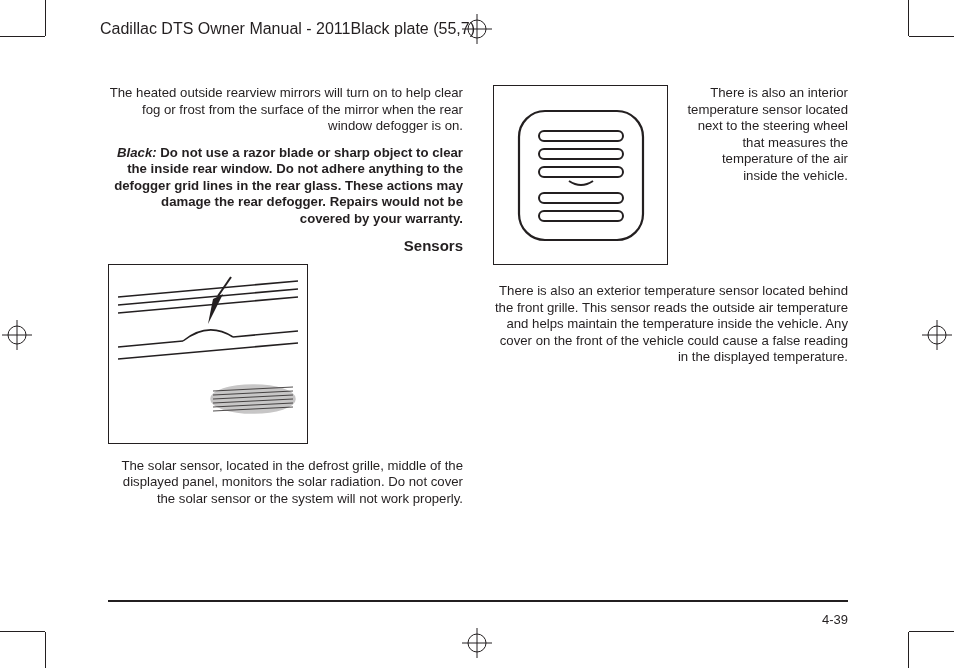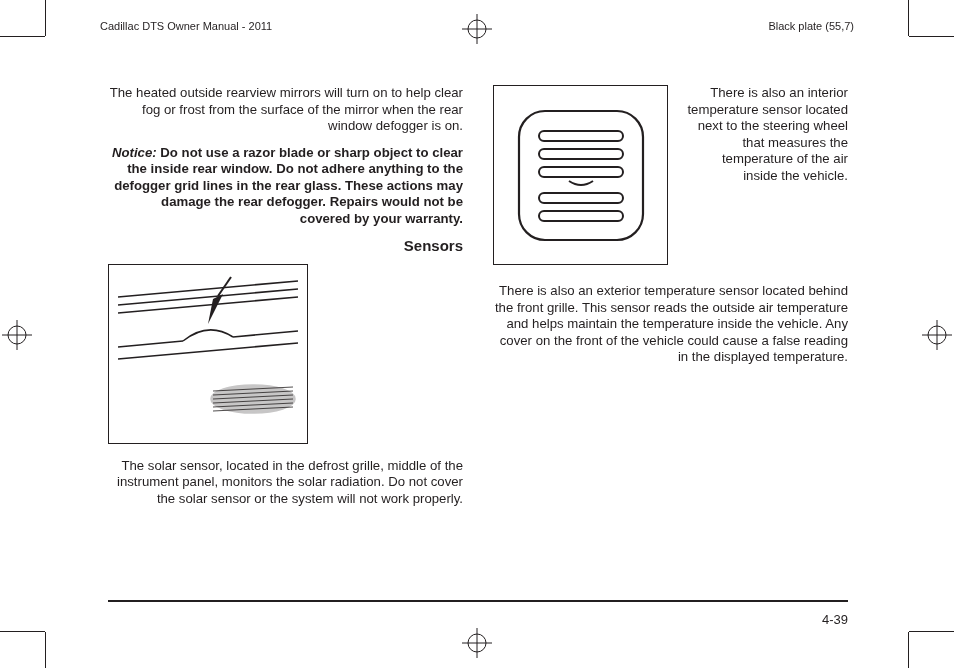--- a/index.html
+++ b/index.html
@@ -6,21 +6,21 @@
   html, body { width: 954px; height: 668px; background: #fff; font-family: Arial, Helvetica, sans-serif; color: #231f20; }
   .page { position: relative; width: 954px; height: 668px; }
 
   
   .reg { position: absolute; pointer-events: none; }
   .reg svg { display: block; }
   .hrule { position: absolute; background: #231f20; height: 1px; }
   .vrule { position: absolute; background: #231f20; width: 1px; }
 
   
-  .hdr { position: absolute; top: 20px; left: 100px; right: 100px; display: flex; justify-content: space-between; font-size: 11px; }
+  .hdr { position: absolute; top: 20px; left: 100px; right: 100px; display: flex; justify-content: flex-start; font-size: 16px; }
   .hdr-reg { position: absolute; top: 14px; left: 50%; transform: translateX(-50%); }
 
   
   .body { position: absolute; top: 85px; left: 108px; width: 740px; height: 510px; text-align: right; }
   .cols { display: flex; gap: 30px; }
   .col { flex: 1; font-size: 13.2px; line-height: 1.25; }
   .col p { margin-bottom: 10px; }
   .notice-label { font-style: italic; font-weight: bold; }
   .notice-body { font-weight: bold; }
   h3.sensors { font-size: 15px; font-weight: bold; margin: 4px 0 8px 0; }
@@ -78,21 +78,21 @@
         <line x1="0" y1="15" x2="30" y2="15" stroke="#231f20"></line>
       </svg>
   </div>
 
   <div class="body">
     <div class="cols">
 
       <div class="col">
         <p>The heated outside rearview mirrors will turn on to help clear fog or frost from the surface of the mirror when the rear window defogger is on.</p>
         <p>
-          <span class="notice-label">Notice:</span><span class="notice-body"> Do not use a razor blade or sharp object to clear the inside rear window. Do not adhere anything to the defogger grid lines in the rear glass. These actions may damage the rear defogger. Repairs would not be covered by your warranty.</span>
+          <span class="notice-label">Black:</span><span class="notice-body"> Do not use a razor blade or sharp object to clear the inside rear window. Do not adhere anything to the defogger grid lines in the rear glass. These actions may damage the rear defogger. Repairs would not be covered by your warranty.</span>
         </p>
         <h3 class="sensors">Sensors</h3>
 
         <div class="fig fig1">
           <svg width="190" height="170" viewBox="0 0 190 170">
             <g stroke="#231f20" stroke-width="1.6" fill="none">
               <line x1="5" y1="28" x2="185" y2="12"></line>
               <line x1="5" y1="36" x2="185" y2="20"></line>
               <line x1="5" y1="44" x2="185" y2="28"></line>
               <line x1="5" y1="78" x2="70" y2="72"></line>
@@ -109,21 +109,21 @@
               <line x1="100" y1="122" x2="180" y2="118"></line>
               <line x1="100" y1="126" x2="180" y2="122"></line>
               <line x1="100" y1="130" x2="180" y2="126"></line>
               <line x1="100" y1="134" x2="180" y2="130"></line>
               <line x1="100" y1="138" x2="180" y2="134"></line>
               <line x1="100" y1="142" x2="180" y2="138"></line>
             </g>
           </svg>
         </div>
 
-        <p>The solar sensor, located in the defrost grille, middle of the instrument panel, monitors the solar radiation. Do not cover the solar sensor or the system will not work properly.</p>
+        <p>The solar sensor, located in the defrost grille, middle of the displayed panel, monitors the solar radiation. Do not cover the solar sensor or the system will not work properly.</p>
       </div>
 
       <div class="col">
         <div class="row2">
           <div class="fig fig2">
             <svg width="160" height="165" viewBox="0 0 160 165">
               <rect x="18" y="18" width="124" height="129" rx="26" ry="26" fill="none" stroke="#231f20" stroke-width="2.2"></rect>
               <g fill="none" stroke="#231f20" stroke-width="2">
                 <rect x="38" y="38" width="84" height="10" rx="5"></rect>
                 <rect x="38" y="56" width="84" height="10" rx="5"></rect>

